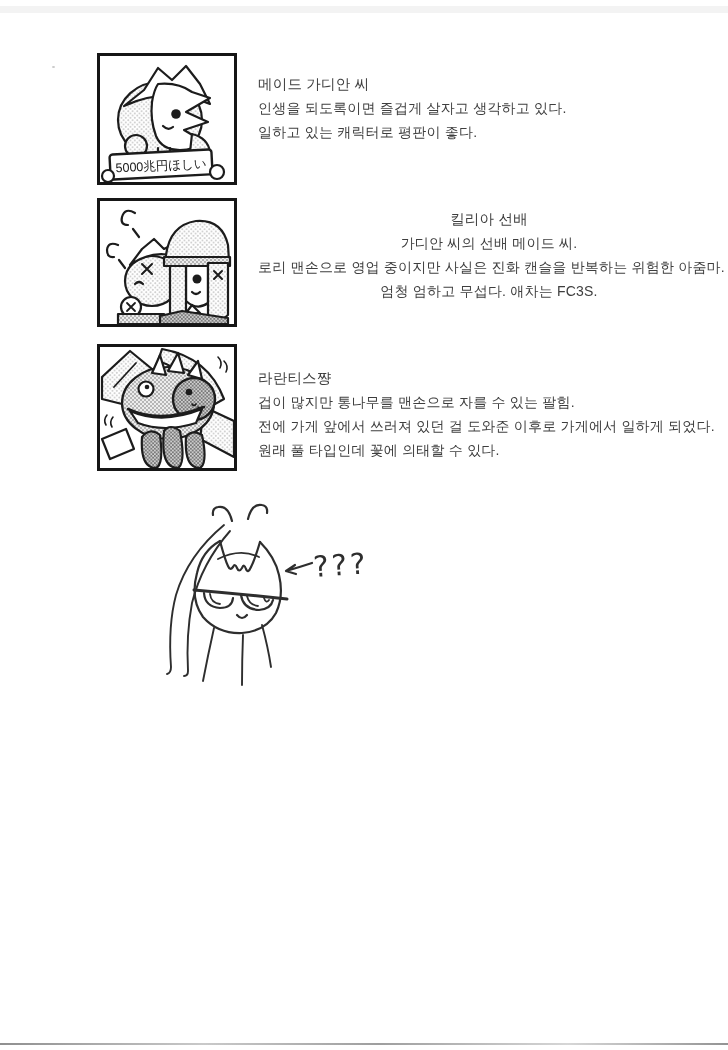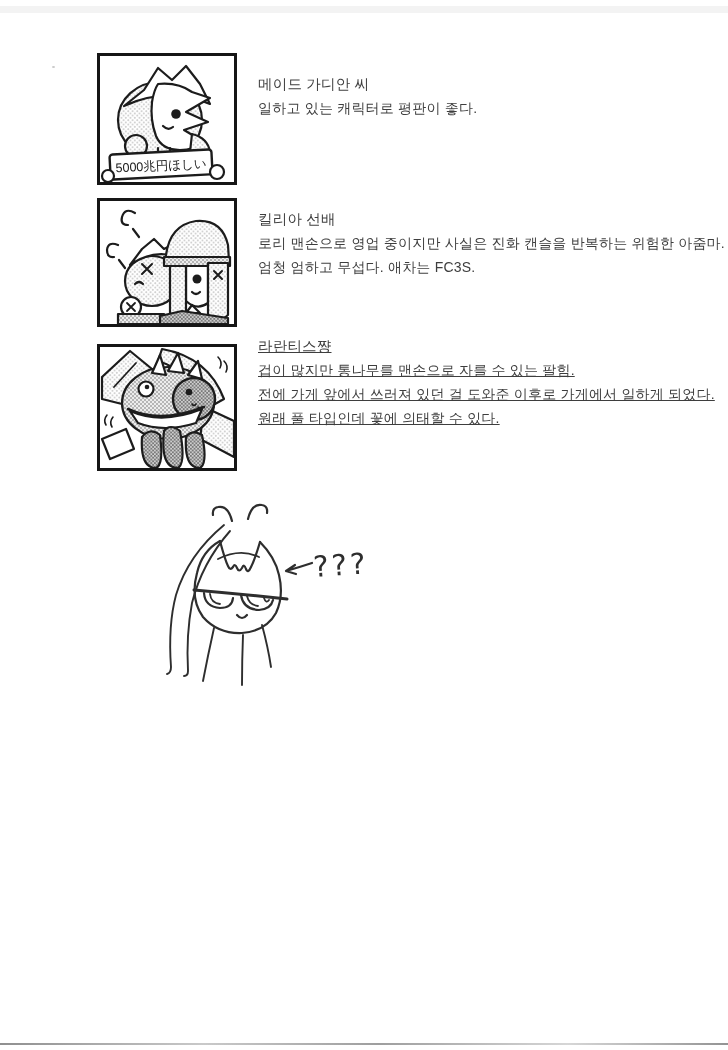--- a/index.html
+++ b/index.html
@@ -20,22 +20,22 @@
   #portrait-box-1{top:53px;height:132px;}
   #portrait-box-2{top:198px;height:129px;}
   #portrait-box-3{top:344px;height:127px;}
   .portrait-box svg{display:block;}
 
   .char-text{
     position:absolute;left:258px;width:462px;color:#3e3e3e;
     font-size:14px;line-height:24px;letter-spacing:0.2px;white-space:nowrap;
   }
   #char-text-1{top:72px;}
-  #char-text-2{top:207px;}
-  #char-text-3{top:334px;text-decoration:underline;}
+  #char-text-2{top:207px;text-align:center;}
+  #char-text-3{top:366px;}
   .char-name{font-size:14.5px;}
 
   .doodle{position:absolute;left:140px;top:495px;width:250px;height:215px;}
   .doodle svg{display:block;}
 </style>
 </head>
 <body>
 
 <svg width="0" height="0" style="position:absolute">
   <defs>
@@ -73,20 +73,21 @@
     <g transform="rotate(-3 60 108)">
       <rect x="10" y="96" width="102" height="25" rx="3" fill="#ffffff" stroke-width="2.4"></rect>
       <text x="61" y="114" text-anchor="middle" font-size="12.5" fill="#1c1c1c" stroke="none">5000兆円ほしい</text>
     </g>
     <circle cx="117" cy="116" r="7" fill="#ffffff"></circle>
     <circle cx="8" cy="120" r="6" fill="#ffffff"></circle>
   </svg>
 </div>
 <div class="char-text" id="char-text-1">
   <div class="char-name">메이드 가디안 씨</div>
+  <div>인생을 되도록이면 즐겁게 살자고 생각하고 있다.</div>
   <div>일하고 있는 캐릭터로 평판이 좋다.</div>
 </div>
 
 <div class="portrait-box" id="portrait-box-2">
   <svg viewBox="0 0 134 123" width="134" height="123" stroke="#1c1c1c" stroke-width="2.2" fill="none" stroke-linecap="round" stroke-linejoin="round">
     <path d="M35,12 Q25,6 22,16 Q20,24 28,24"></path>
     <path d="M33,28 L39,36"></path>
     <path d="M18,44 Q8,40 7,49 Q7,57 14,56"></path>
     <path d="M19,59 L25,67"></path>
     <ellipse cx="52" cy="80" rx="27" ry="25" fill="url(#toneL)"></ellipse>
@@ -103,20 +104,21 @@
     <path d="M108,62 L108,118 Q108,124 118,122 L128,114 L128,62 Z" fill="url(#toneL)"></path>
     <circle cx="97" cy="78" r="4.5" fill="#1c1c1c" stroke="none"></circle>
     <path d="M92,91 Q96,95 100,91"></path>
     <path d="M114,70 L122,78 M122,70 L114,78" stroke-width="2"></path>
     <path d="M92,104 L100,112 L86,112 Z" fill="#ffffff"></path>
     <path d="M82,110 L128,117 L128,123 L60,123 L60,115 Z" fill="url(#toneD)"></path>
   </svg>
 </div>
 <div class="char-text" id="char-text-2">
   <div class="char-name">킬리아 선배</div>
+  <div>가디안 씨의 선배 메이드 씨.</div>
   <div>로리 맨손으로 영업 중이지만 사실은 진화 캔슬을 반복하는 위험한 아줌마.</div>
   <div>엄청 엄하고 무섭다. 애차는 FC3S.</div>
 </div>
 
 <div class="portrait-box" id="portrait-box-3">
   <svg viewBox="0 0 134 121" width="134" height="121" stroke="#1c1c1c" stroke-width="2.2" fill="none" stroke-linecap="round" stroke-linejoin="round">
     <path d="M2,30 L30,4 L52,22 L34,60 L2,52 Z" fill="url(#toneL)"></path>
     <path d="M14,40 L36,16" stroke-width="1.8"></path>
     <path d="M62,2 Q108,10 124,52 L106,62 Q96,26 58,14 Z" fill="url(#toneL)"></path>
     <path d="M104,60 L134,74 L134,110 L100,92 Z" fill="url(#toneL)"></path>

